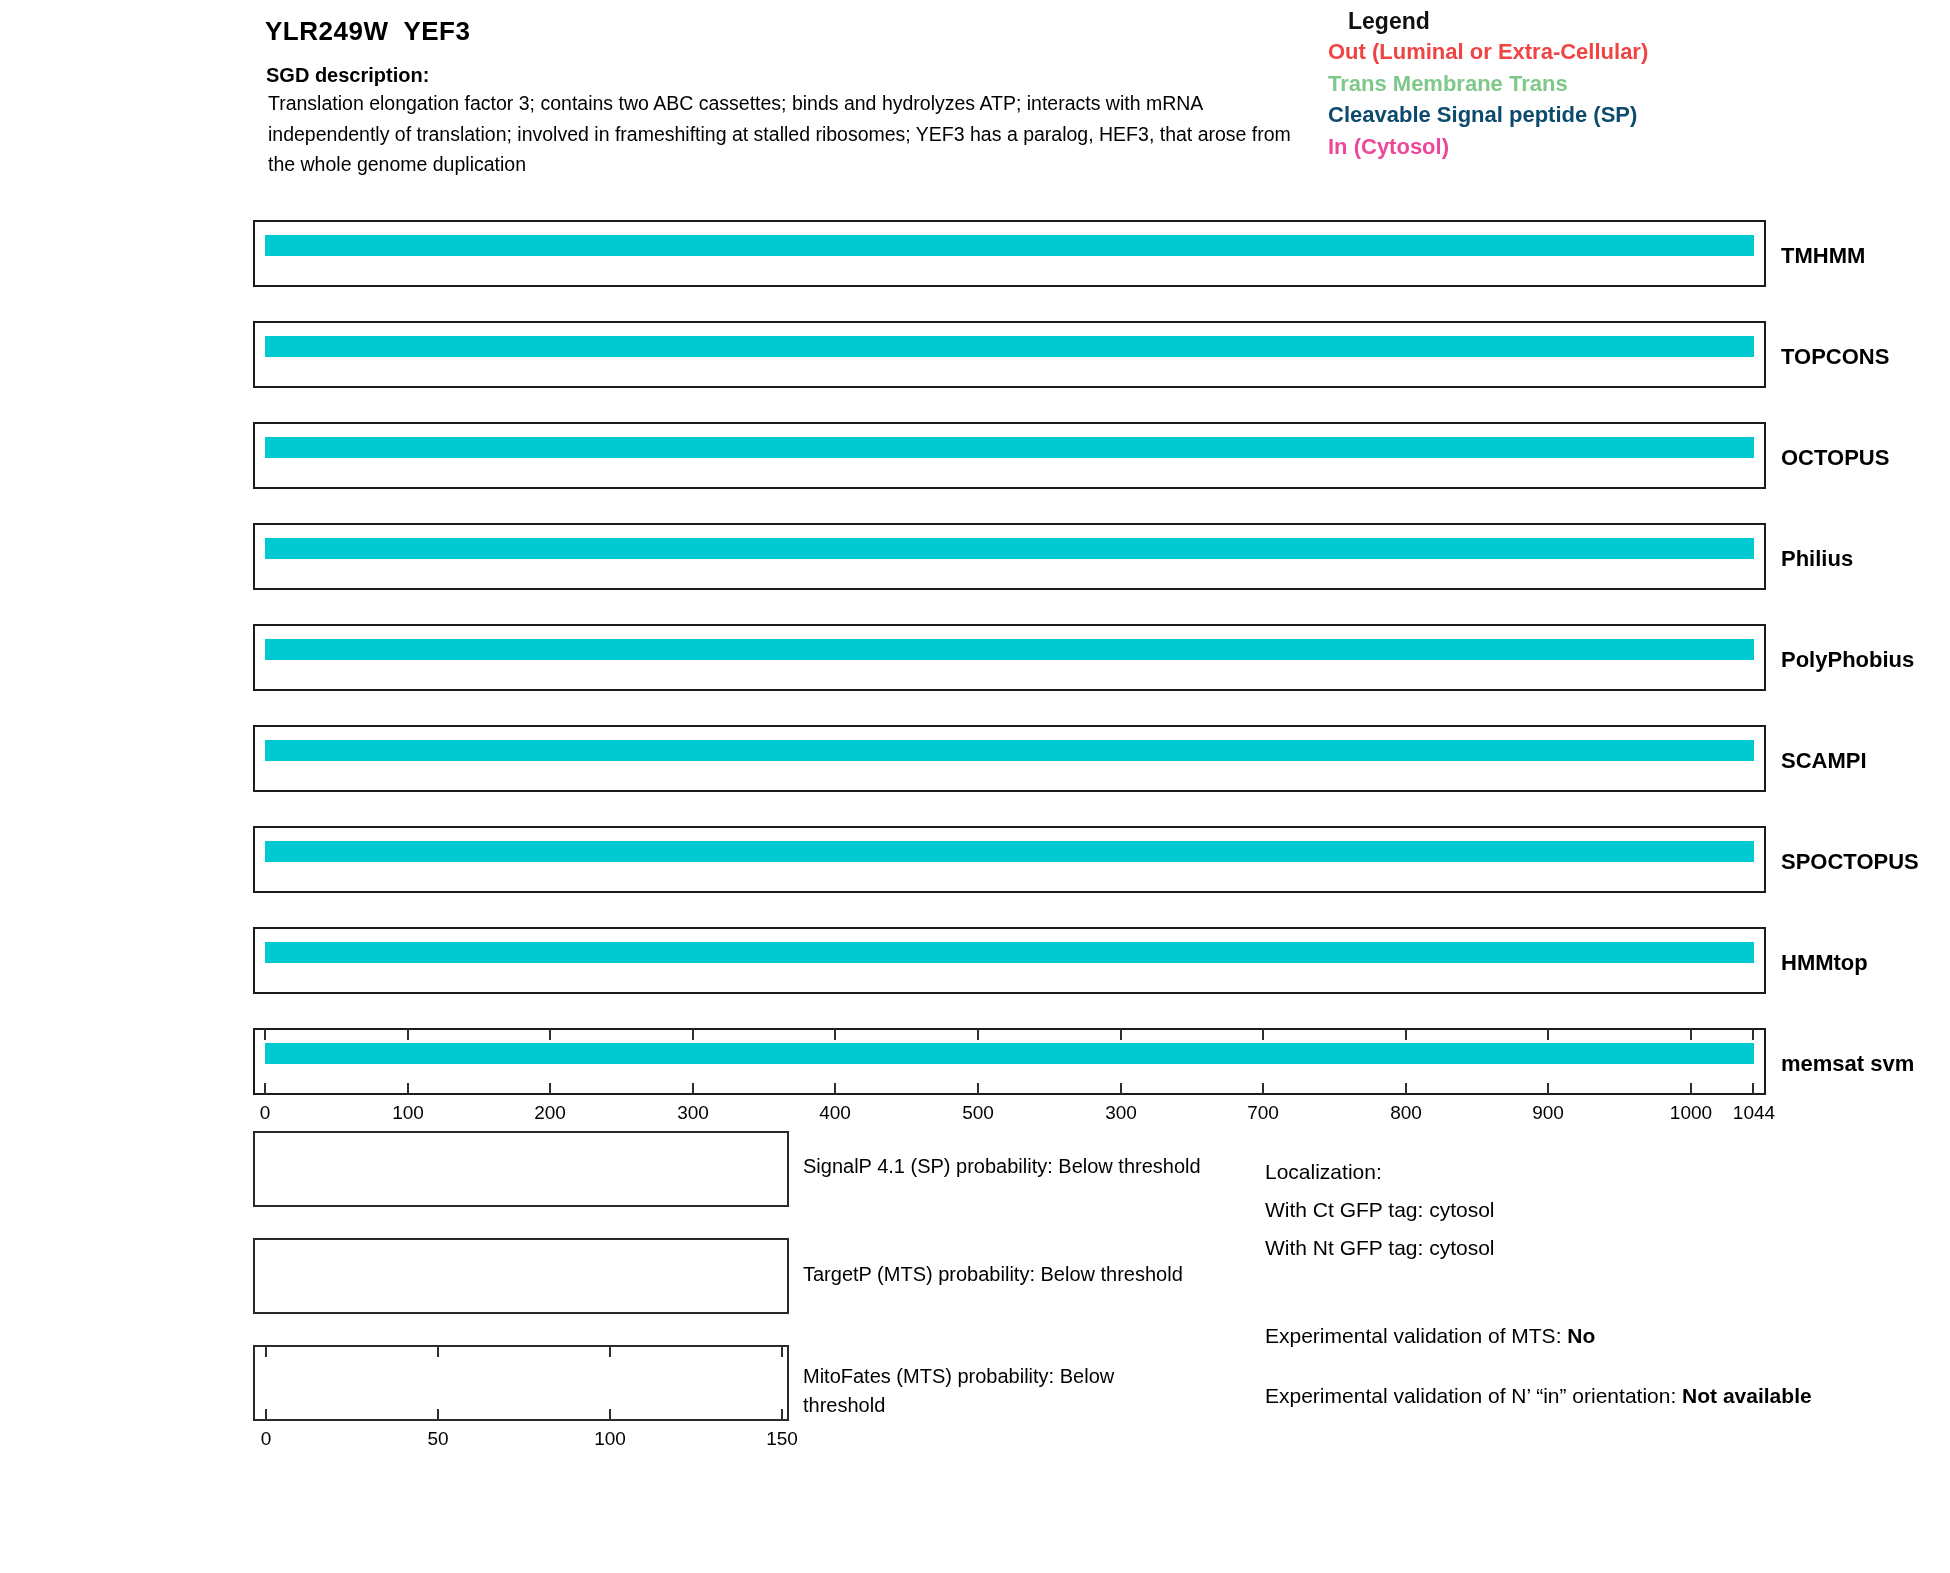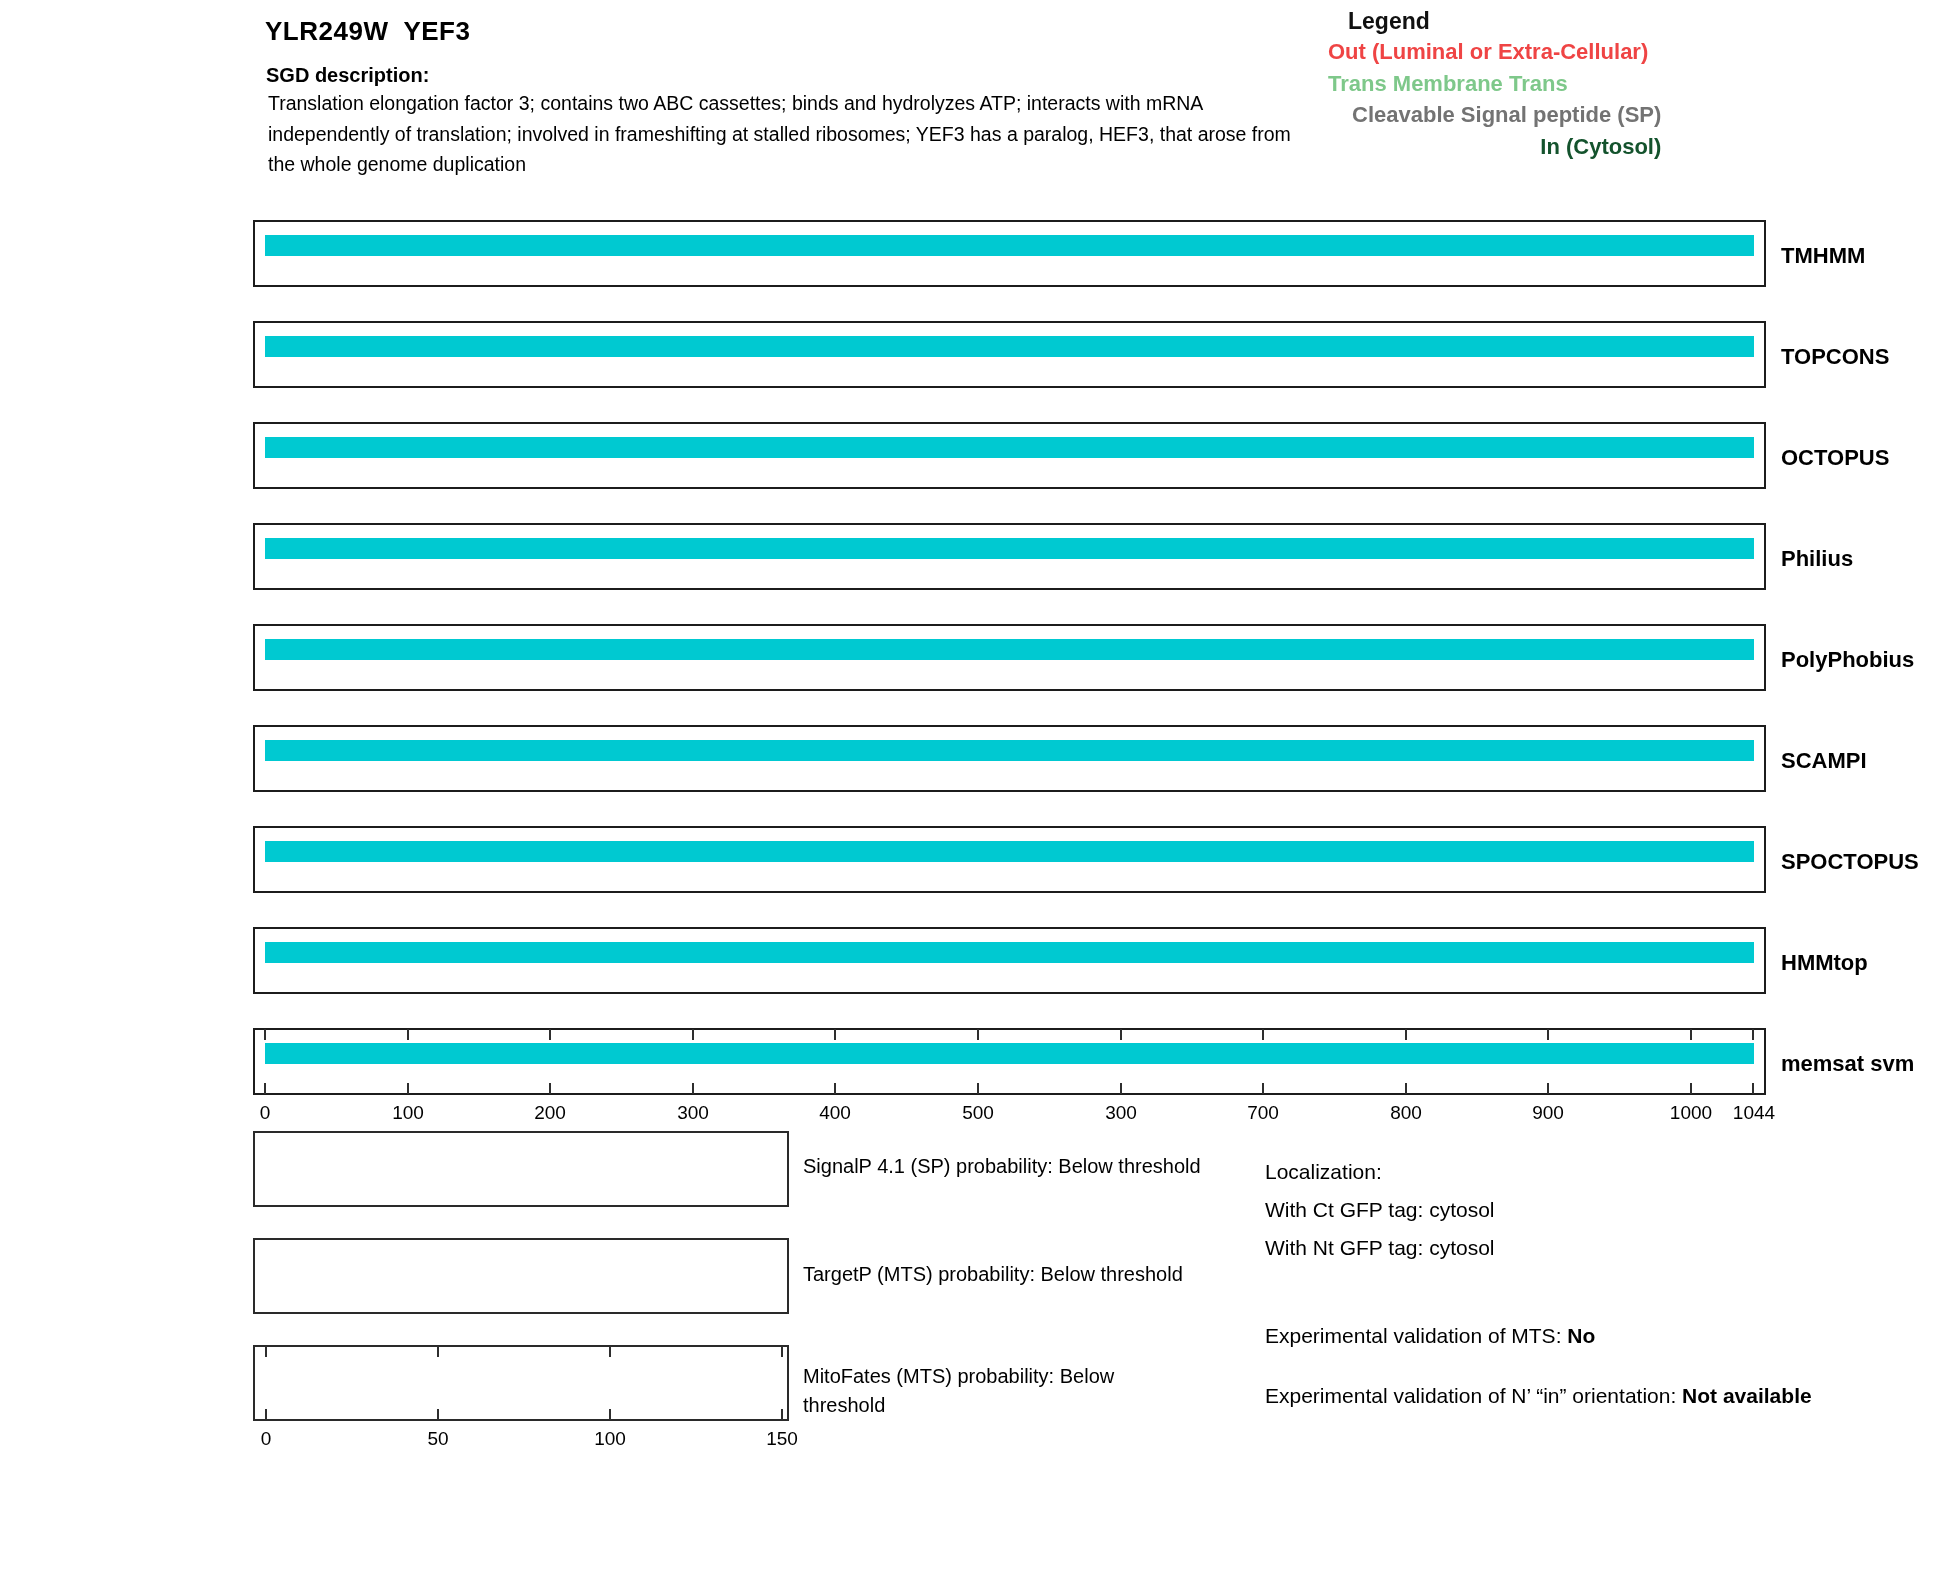--- a/index.html
+++ b/index.html
@@ -49,22 +49,22 @@
 <div class="page">
 
   <div class="abs title">YLR249W  YEF3</div>
   <div class="abs sgd-label">SGD description:</div>
   <div class="abs sgd-desc">Translation elongation factor 3; contains two ABC cassettes; binds and hydrolyzes ATP; interacts with mRNA independently of translation; involved in frameshifting at stalled ribosomes; YEF3 has a paralog, HEF3, that arose from the whole genome duplication</div>
 
   <div class="abs legend">
     <div class="legend-title">Legend</div>
     <div class="legend-item" style="color: #ef4444;">Out (Luminal or Extra-Cellular)</div>
     <div class="legend-item" style="color: rgb(126, 200, 138);">Trans Membrane Trans</div>
-    <div class="legend-item" style="color: #737373; margin-left: 24px;">Cleavable Signal peptide (SP)</div>
-    <div class="legend-item" style="color: #14532d; text-align: right;">In (Cytosol)</div>
+    <div class="legend-item" style="color: #0c4a6e;">Cleavable Signal peptide (SP)</div>
+    <div class="legend-item" style="color: #ec4899;">In (Cytosol)</div>
   </div>
 
   <div>
 
     <div class="track-box" style="top:220px">
       <div class="soluble-bar" style="background: rgb(0, 201, 209);"></div>
     </div>
     <div class="track-label" style="top:243px">TMHMM</div>
 
     <div class="track-box" style="top:321px">

